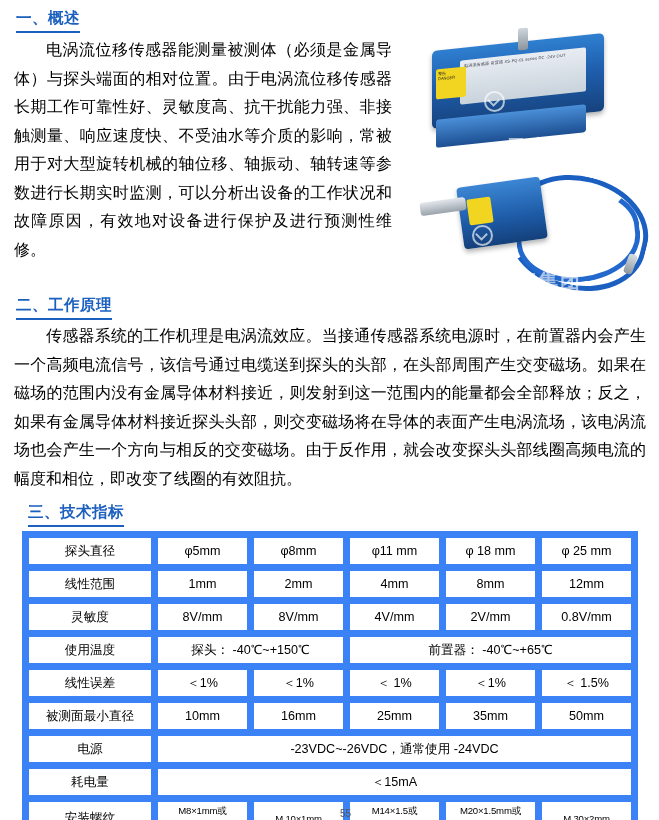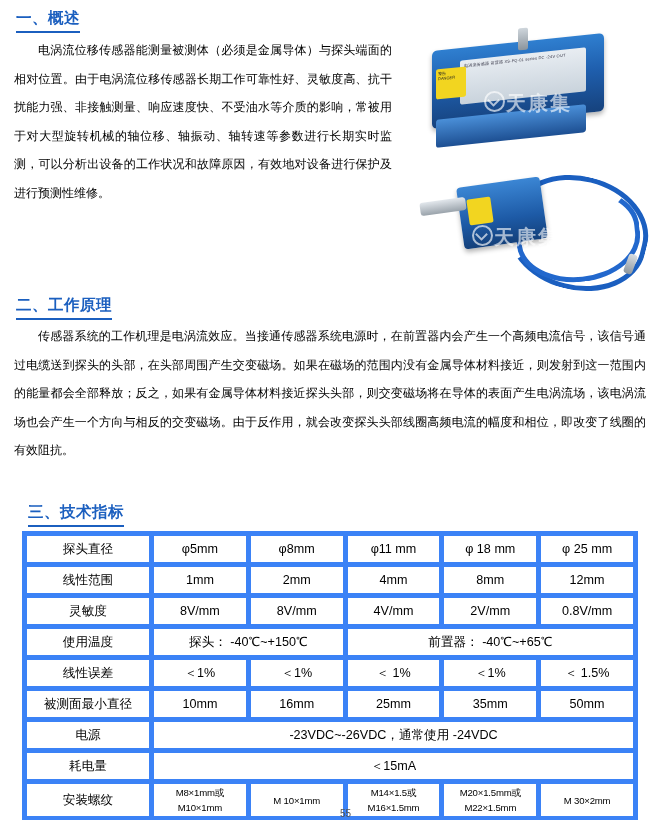--- a/index.html
+++ b/index.html
@@ -28,21 +28,21 @@
     letter-spacing: 0.5px;
     padding-left: 8px;
     margin: 0;
   }
   .heading-underline {
     border-bottom: 2px solid #1b5fbf;
     display: inline-block;
     padding-bottom: 2px;
   }
   .para {
-    font-size: 12px;
+    font-size: 16px;
     line-height: 28.5px;
     text-align: justify;
     text-justify: inter-ideograph;
     margin: 0;
     color: #000;
   }
   .indent { text-indent: 2em; }
 
   
   #sec1-heading { position: absolute; left: 8px; top: 8px; }
@@ -200,20 +200,21 @@
     border-radius: 3px;
     transform: rotate(20deg);
   }
   .watermark {
     position: absolute;
     color: rgba(255,255,255,0.62);
     font-weight: bold;
     font-size: 20px;
     letter-spacing: 2px;
     pointer-events: none;
+    margin-top: 44px;
   }
   .wm1 { left: 108px; top: 72px; }
   .wm2 { left: 96px; top: 206px; }
   .wm-circle {
     position: absolute;
     width: 17px; height: 17px;
     border: 2px solid rgba(255,255,255,0.65);
     border-radius: 50%;
   }
   .wm-circle:after{
@@ -244,21 +245,21 @@
     position: absolute;
     left: 22px;
     top: 531px;
     width: 616px;
     border-collapse: collapse;
     font-size: 12.6px;
     color: #000;
     table-layout: fixed;
   }
   table.specs td {
-    border: 5px solid #3b82f6;
+    border: 7px solid #3b82f6;
     text-align: center;
     vertical-align: middle;
     height: 24px;
     padding: 1px 2px;
     line-height: 15px;
   }
   td.label-col { width: 118px; }
   td.small { font-size: 9.6px; letter-spacing: -0.2px; }
 
   .footer-page {

